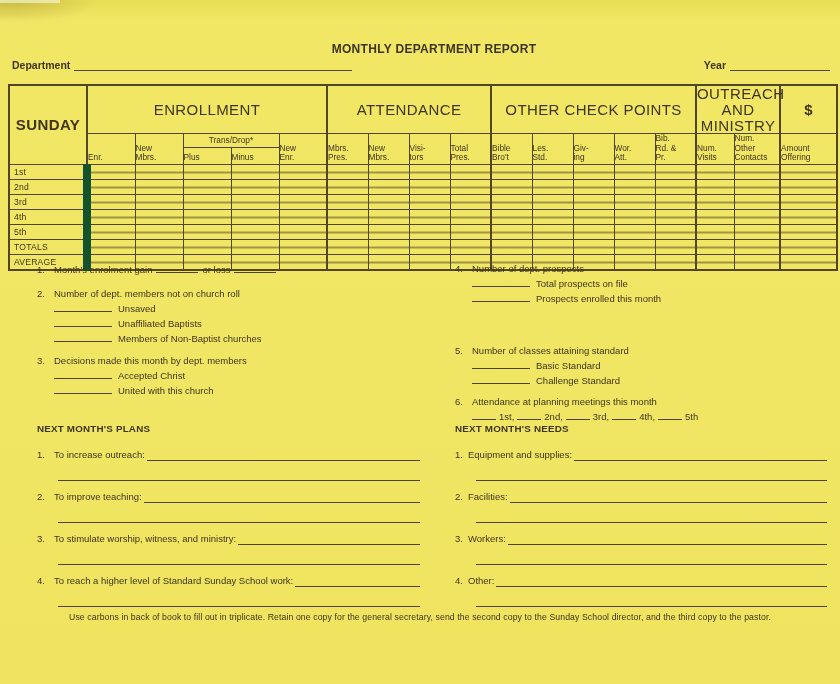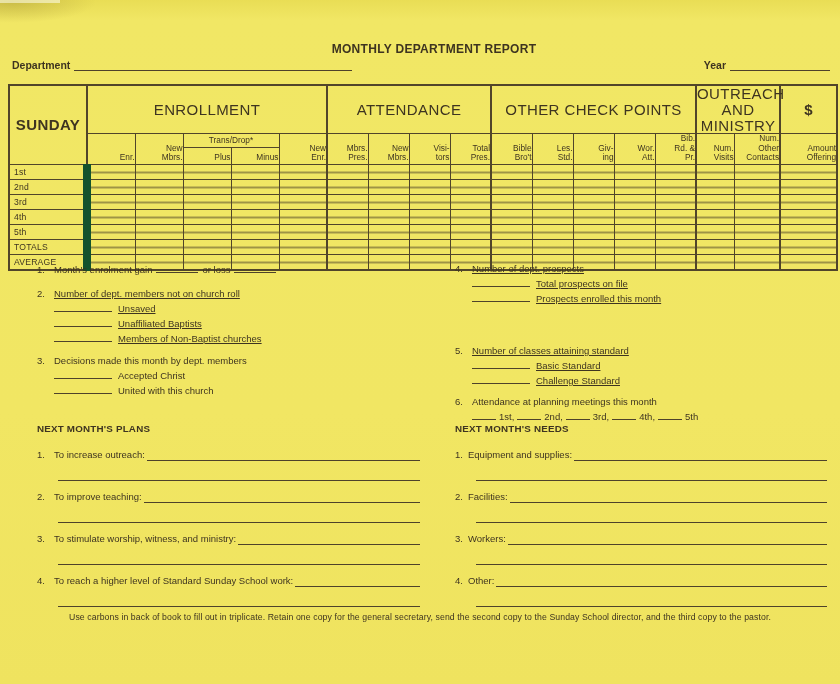--- a/index.html
+++ b/index.html
@@ -33,21 +33,21 @@
     border:2px solid #51452a;font-family:"Liberation Sans",sans-serif;}
   th,td{border:1px solid #51452a;padding:0;margin:0;}
   .gb{border-left:2px solid #51452a;}
   th{font-weight:400;}
   .corner{font-size:10px;font-weight:700;letter-spacing:.6px;text-align:center;border-right:2px solid #51452a;}
   tr.grp{height:20px;}
   tr.grp th{font-size:15px;letter-spacing:.4px;text-align:center;vertical-align:middle;white-space:pre-line;line-height:1.05;}
   th.dollar{font-size:11px;font-weight:700;}
   tr.transrow{height:13px;}
   tr.pmrow{height:17px;}
-  th.sub{font-size:8.3px;line-height:1.12;text-align:right;vertical-align:bottom;padding-bottom:2px;white-space:pre-line;}
+  th.sub{font-size:8.3px;line-height:1.12;text-align:left;vertical-align:bottom;padding-bottom:2px;white-space:pre-line;}
   th.trans{font-size:8.3px;vertical-align:middle;}
   tbody tr{height:15px;}
   th.rowlab{font-size:8.6px;text-align:left;padding-left:4px;vertical-align:middle;border-right:8px solid #14532d;font-weight:400;letter-spacing:.2px;}
   td.cell{
     background-image:linear-gradient(to bottom,
       rgba(92,80,44,0) calc(50% - .6px),
       rgba(92,80,44,.55) calc(50% - .6px),
       rgba(92,80,44,.55) calc(50% + .6px),
       rgba(92,80,44,0) calc(50% + .6px));
   }
@@ -56,21 +56,21 @@
   .upper{position:absolute;top:262px;left:0;width:840px;display:flex;font-size:9.5px;line-height:14px;}
   .col-l{margin-left:37px;width:383px;}
   .col-r{margin-left:35px;width:372px;}
   .num{display:inline-block;width:17px;}
   .blank{display:inline-block;border-bottom:1px solid #4e422a;height:10px;vertical-align:baseline;margin:0 4px;}
   .w24{width:24px;margin:0 3px;}
   .w42{width:42px;}
   .w58{width:58px;margin-left:0;margin-right:6px;}
   .sub{margin-left:17px;}
   .mb10{margin-bottom:10px;}
-  .mb8{margin-bottom:8px;text-decoration:underline;}
+  .mb8{margin-bottom:8px;}
 
   
   .lower{position:absolute;top:398px;left:0;width:840px;display:flex;font-size:9.5px;line-height:14px;}
   .heading{font-weight:700;font-size:9.8px;letter-spacing:.2px;margin-bottom:13px;margin-top:24px;}
   .pitem{margin-bottom:10px;}
   .pline1{display:flex;align-items:flex-end;height:13px;}
   .pline1 .lbl{white-space:nowrap;}
   .fill{flex:1;border-bottom:1px solid #4e422a;margin-bottom:1px;margin-left:2px;}
   .pline2{height:18px;border-bottom:1px solid #4e422a;margin-left:21px;}
 

